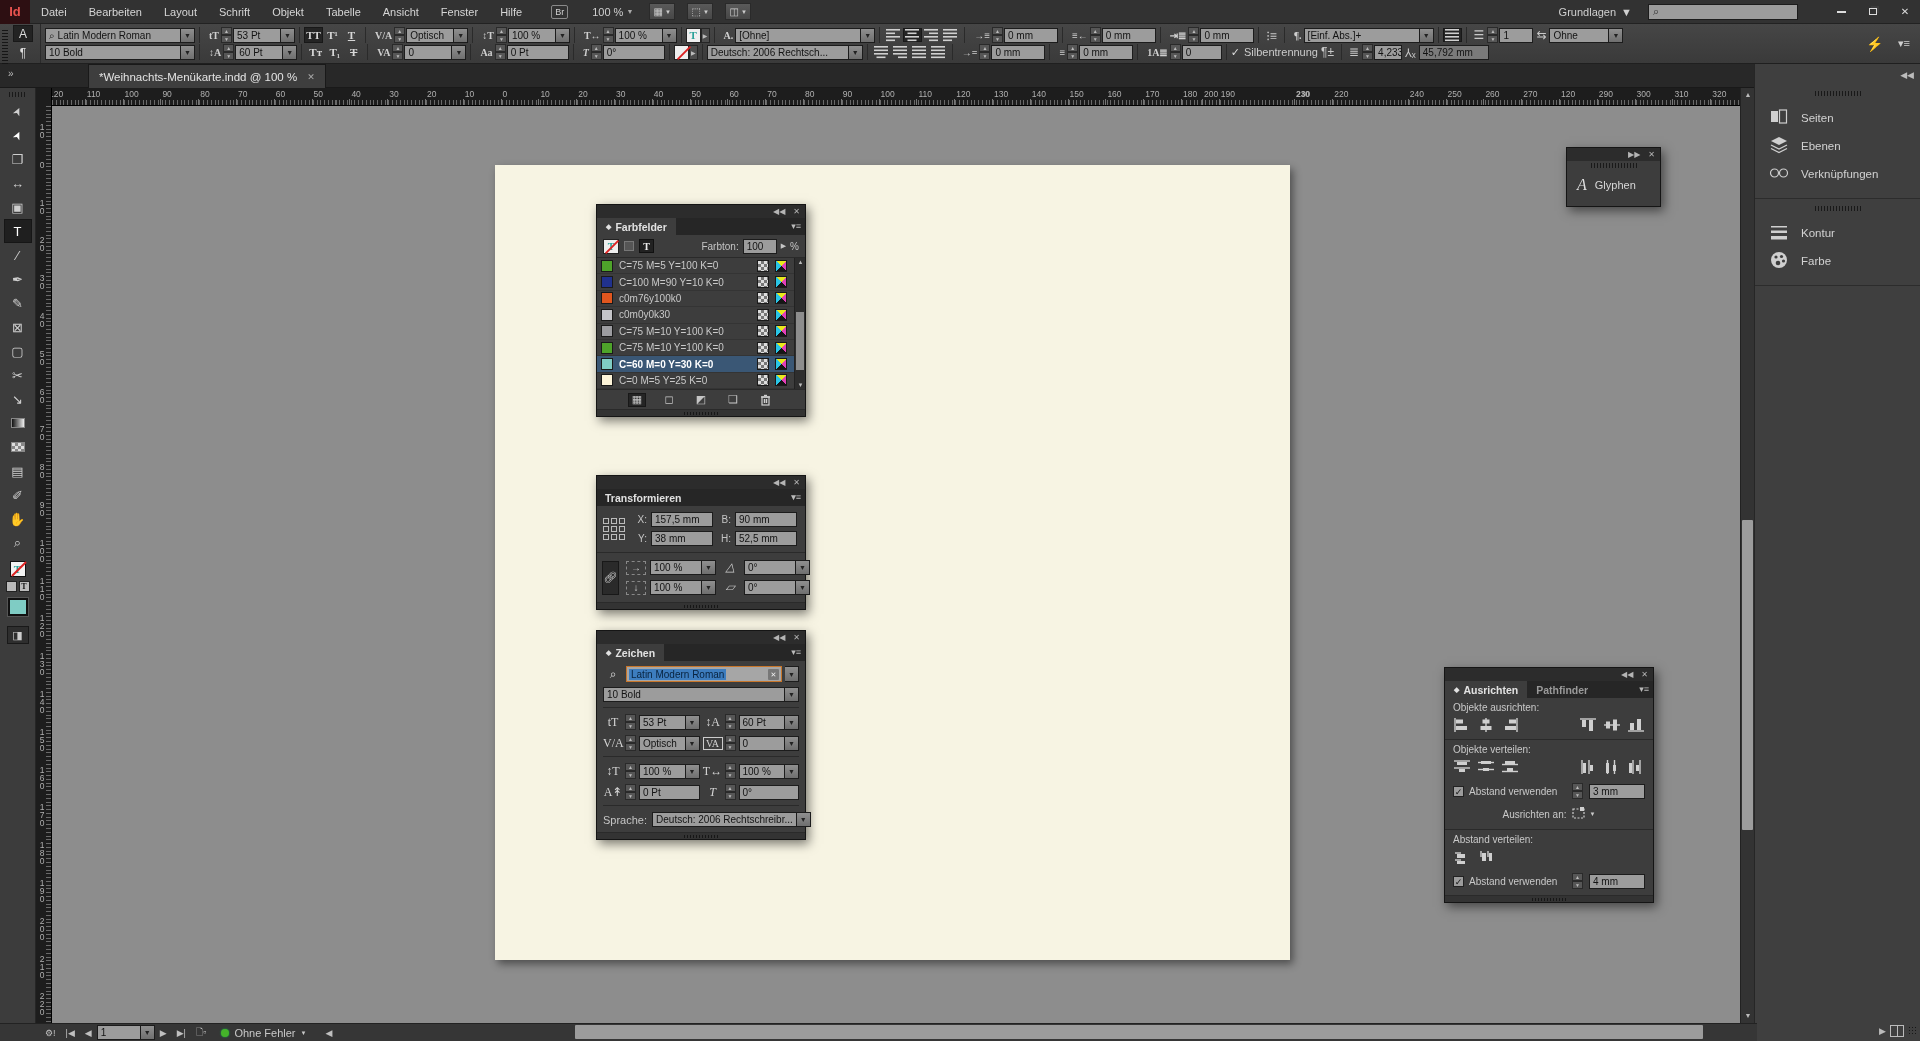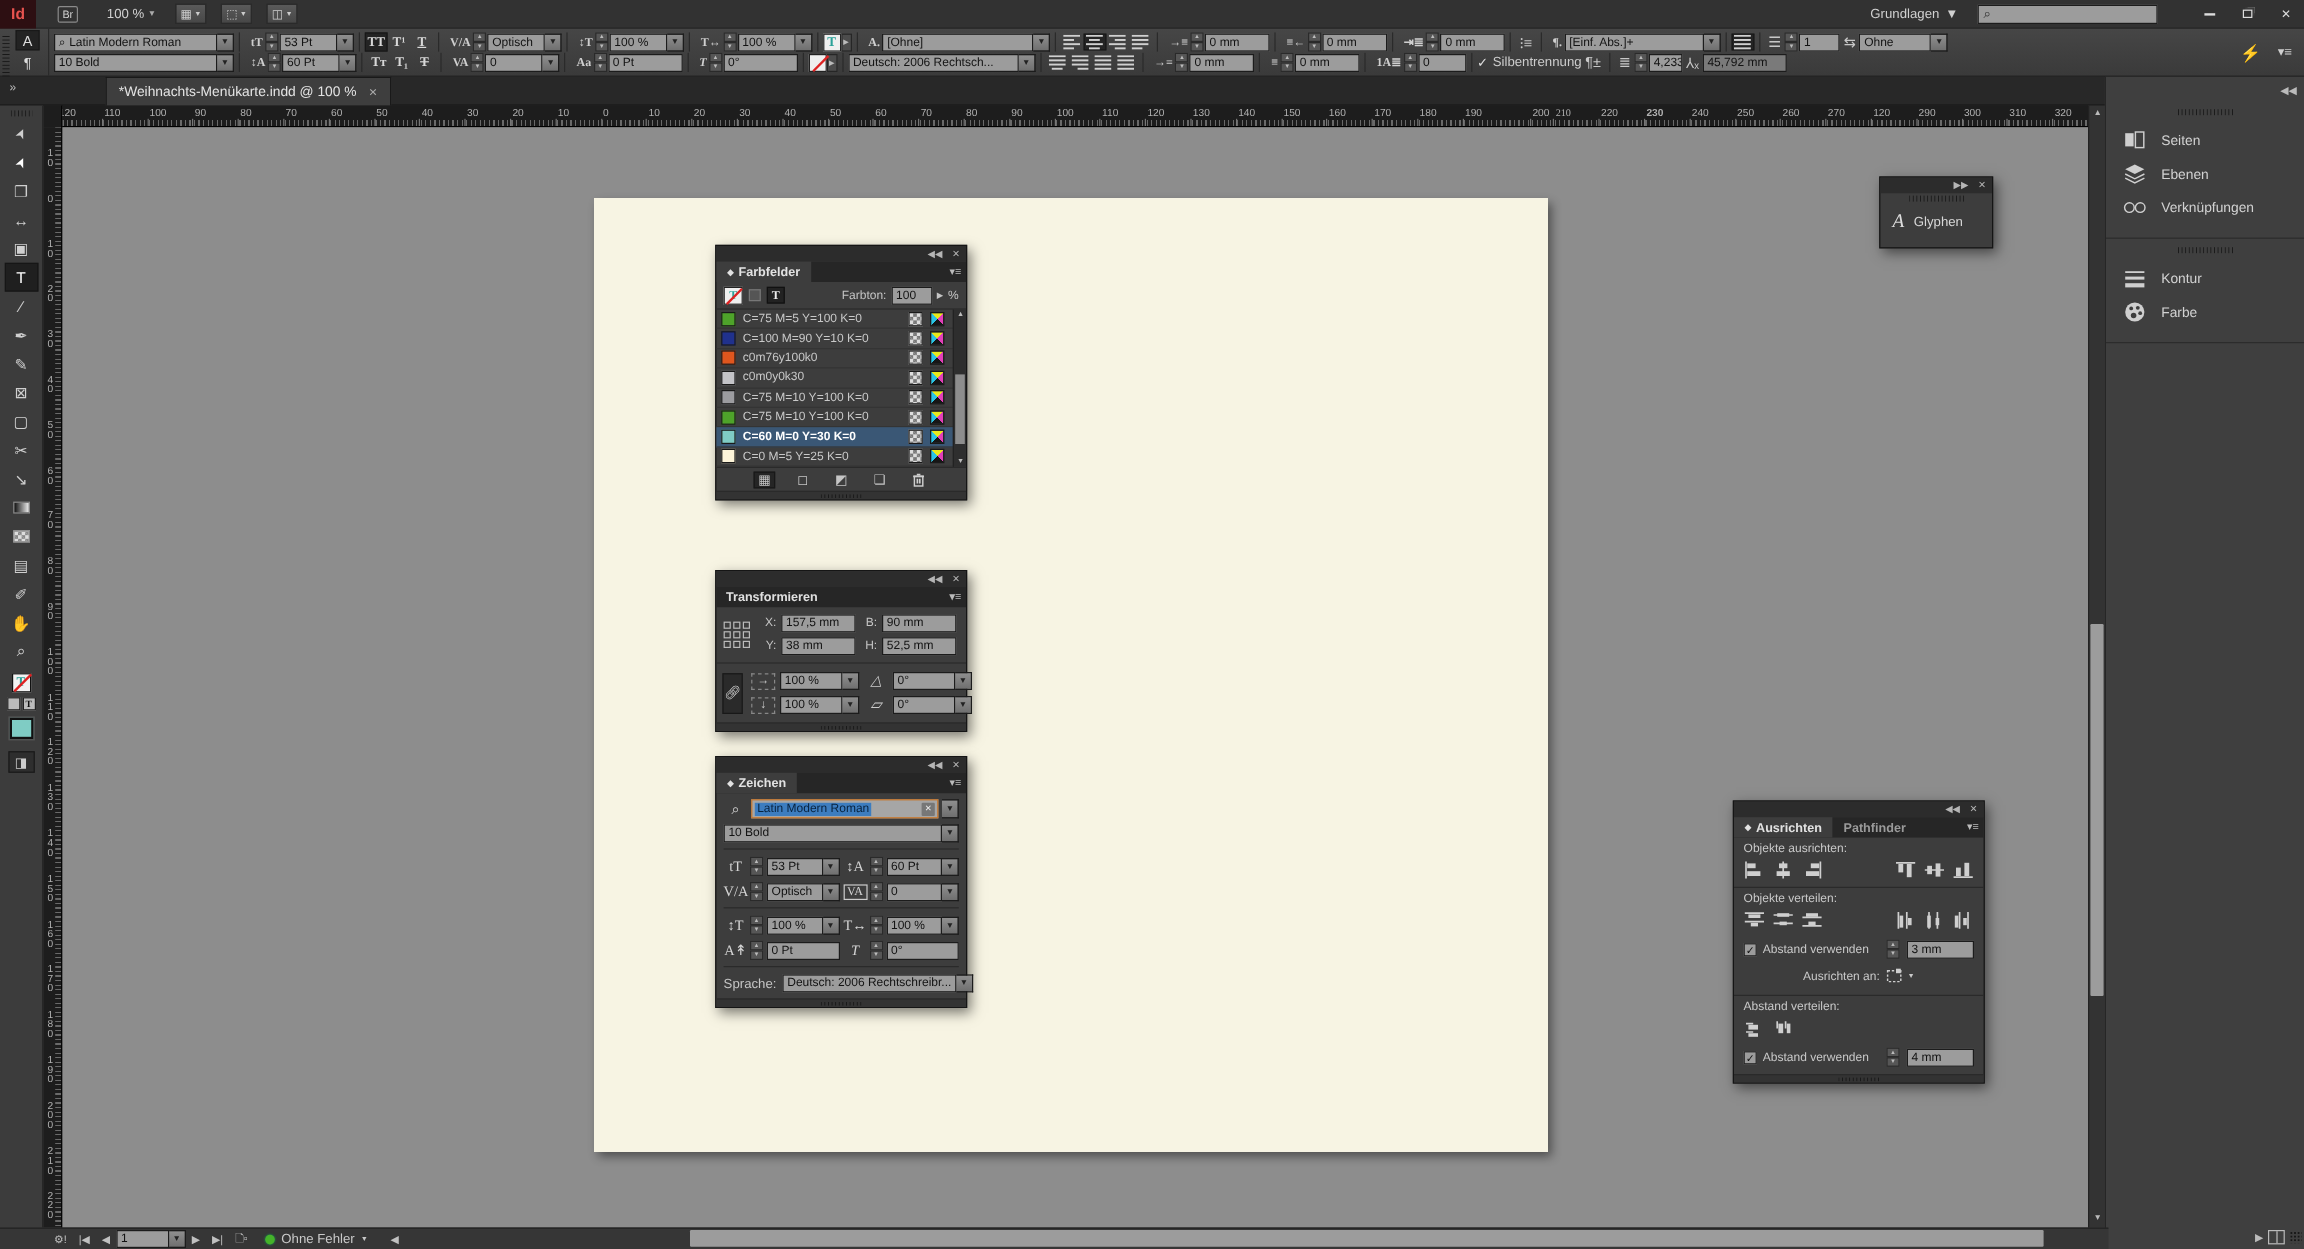--- a/index.html
+++ b/index.html
@@ -223,20 +223,31 @@
   svg .bx { fill:#cfcfcf; }
   svg .bxo { fill:none; stroke:#cfcfcf; stroke-width:1.2; }
 </style>
 </head>
 <body>
 
 <div id="root">
 
   <div id="menubar">
     <div id="logo">Id</div>
+    <div id="menu-items" style="display: flex;">
+        <span class="menu-item">Datei</span>
+        <span class="menu-item">Bearbeiten</span>
+        <span class="menu-item">Layout</span>
+        <span class="menu-item">Schrift</span>
+        <span class="menu-item">Objekt</span>
+        <span class="menu-item">Tabelle</span>
+        <span class="menu-item">Ansicht</span>
+        <span class="menu-item">Fenster</span>
+        <span class="menu-item">Hilfe</span>
+      </div>
     <span id="br-btn">Br</span>
     <span class="mb-dd">
       <span>100 %</span>
         <span class="car">▼</span>
     </span>
     <span class="mb-iconbtn">
         <span>▦</span>
         <span style="font-size:6px">▼</span>
       </span>
     <span class="mb-iconbtn">
@@ -583,24 +594,24 @@
       <span class="h-tick" style="left: 828.6px;">100</span>
       <span class="h-tick" style="left: 866.4px;">110</span>
       <span class="h-tick" style="left: 904.2px;">120</span>
       <span class="h-tick" style="left: 942px;">130</span>
       <span class="h-tick" style="left: 979.8px;">140</span>
       <span class="h-tick" style="left: 1017.6px;">150</span>
       <span class="h-tick" style="left: 1055.4px;">160</span>
       <span class="h-tick" style="left: 1093.2px;">170</span>
       <span class="h-tick" style="left: 1131px;">180</span>
       <span class="h-tick" style="left: 1168.8px;">190</span>
-      <span class="h-tick" style="left: 1225px;">200</span>
+      <span class="h-tick" style="left: 1152px;">200</span>
       <span class="h-tick" style="left: 1244.4px; font-family: Liberation Serif, serif;">210</span>
       <span class="h-tick" style="left: 1282.2px;">220</span>
-      <span class="h-tick" style="left: 1320px; font-weight: bold;">230</span>
+      <span class="h-tick" style="left: 1244px; font-weight: bold;">230</span>
       <span class="h-tick" style="left: 1357.8px;">240</span>
       <span class="h-tick" style="left: 1395.6px;">250</span>
       <span class="h-tick" style="left: 1433.4px;">260</span>
       <span class="h-tick" style="left: 1471.2px;">270</span>
       <span class="h-tick" style="left: 1509px;">120</span>
       <span class="h-tick" style="left: 1546.8px;">290</span>
       <span class="h-tick" style="left: 1584.6px;">300</span>
       <span class="h-tick" style="left: 1622.4px;">310</span>
       <span class="h-tick" style="left: 1660.2px;">320</span>
     </div>

